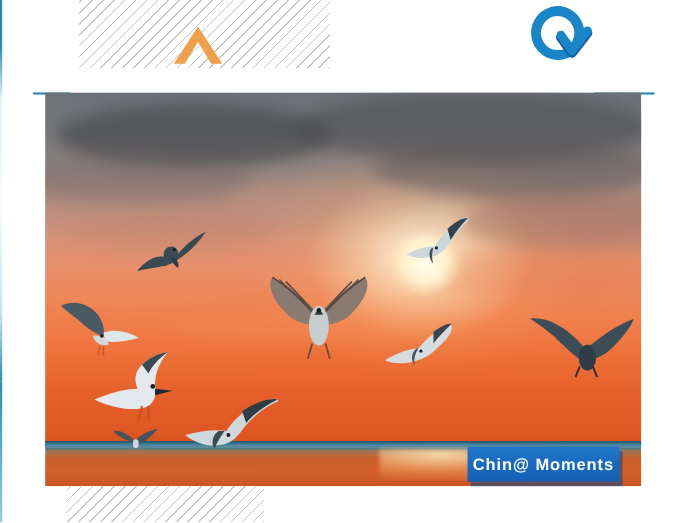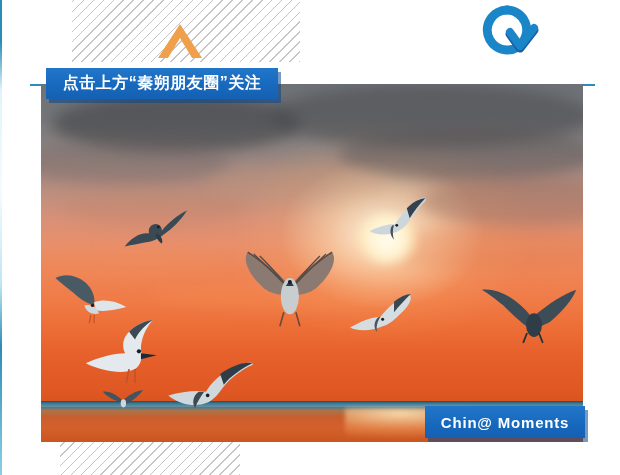--- a/index.html
+++ b/index.html
@@ -113,21 +113,21 @@
     box-shadow:3px 4px 0 rgba(10,70,140,0.55);
     display:flex;align-items:center;justify-content:center;
     letter-spacing:0.5px;
     white-space:nowrap;
   }
   #badge-follow{
     left:46px;top:68px;width:232px;height:31px;
     font-size:16px;font-weight:bold;
   }
   #badge-moments{
-    left:425px;top:406px;width:160px;height:32px;
+    left:425px;top:406px;width:138px;height:32px;
     font-size:15px;font-weight:bold;letter-spacing:0.8px;
   }
 </style>
 </head>
 <body>
 
 <div id="stage">
 
   <div class="hatch" id="hatch-top"></div>
   <div class="hatch" id="hatch-bottom"></div>
@@ -251,17 +251,16 @@
 
     <div class="bird" style="left:9%;top:83%;width:12%;height:10%;">
       <svg viewBox="0 0 100 80" xmlns="http://www.w3.org/2000/svg">
         <path d="M6 24 C22 22 38 32 50 44 C40 48 24 40 12 30 Z" fill="#44535d"></path>
         <path d="M50 44 C62 32 80 22 96 20 C86 34 70 46 56 52 Z" fill="#44535d"></path>
         <ellipse cx="52" cy="50" rx="6" ry="9" fill="#cfd7dc"></ellipse>
       </svg>
     </div>
   </div>
 
-  <div class="badge" id="badge-follow">点击上方“秦朔朋友圈”关注</div>
 
   <div class="badge" id="badge-moments">Chin@ Moments</div>
 
 </div>
 
 </body></html>

